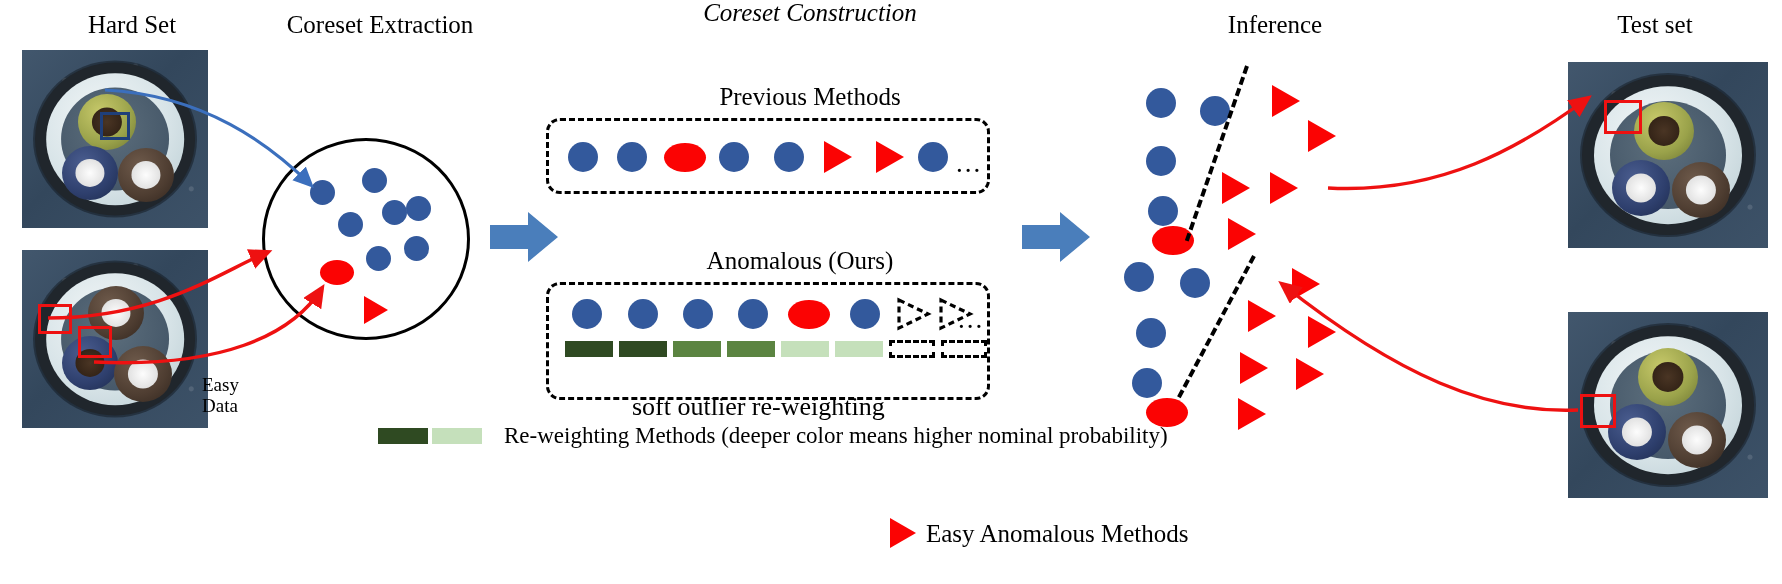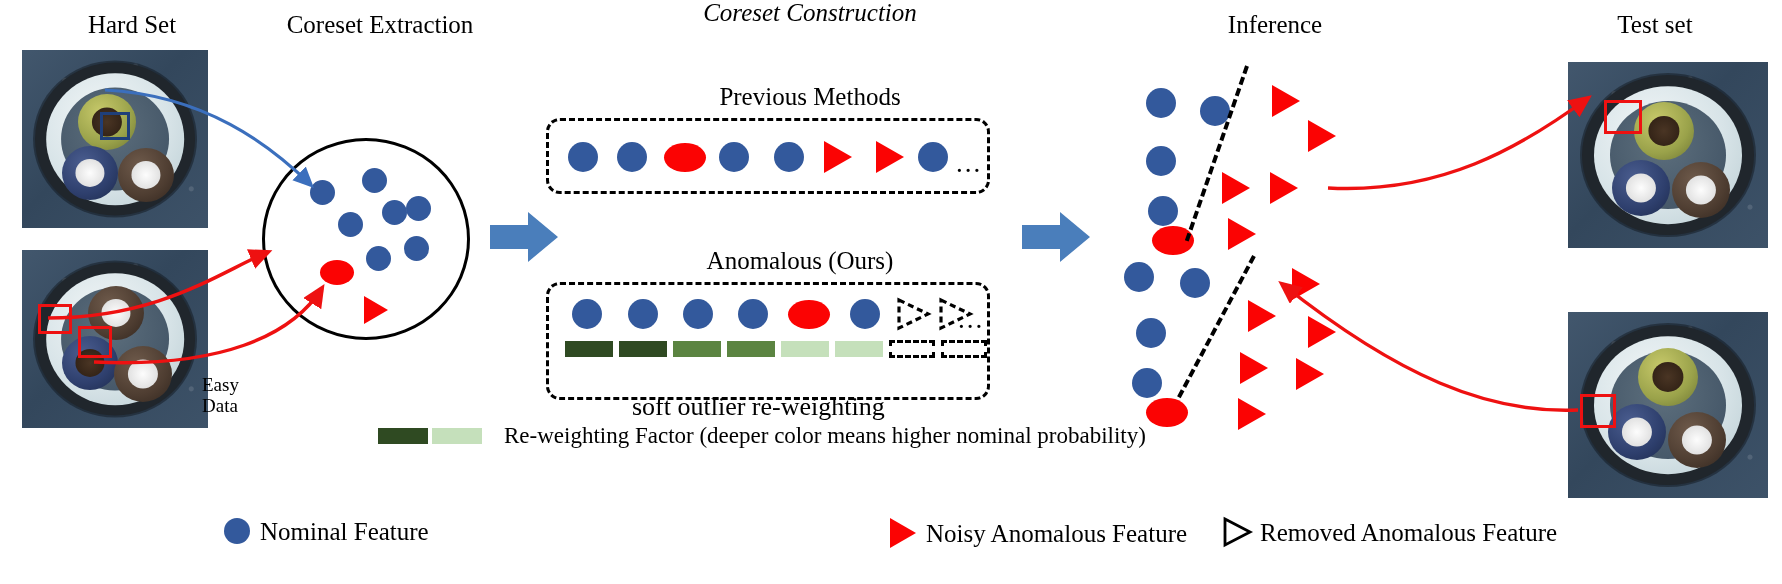--- a/index.html
+++ b/index.html
@@ -318,21 +318,21 @@
   <div class="wbar" style="left:781px; top:341px; width:48px; height:16px; background:#c5e0bb;"></div>
   <div class="wbar" style="left:835px; top:341px; width:48px; height:16px; background:#c5e0bb;"></div>
   <div class="dash-slot" style="left:889px; top:340px; width:46px; height:18px;"></div>
   <div class="dash-slot" style="left:941px; top:340px; width:46px; height:18px;"></div>
 
   <div class="inbox-label" style="left:632px; top:359px;margin-top:33px;">soft outlier re-weighting</div>
 
   <div class="legend-row" style="left:378px; top:424px;">
     <div class="sw-dark" style="width:50px; height:16px;"></div>
     <div class="sw-light" style="width:50px; height:16px; margin-left:4px;"></div>
-    <div class="rw-legend-text" style="margin-left:22px;">Re-weighting Factor (deeper color means higher nominal probability)</div>
+    <div class="rw-legend-text" style="margin-left:22px;">Re-weighting Methods (deeper color means higher nominal probability)</div>
   </div>
 
   <svg class="block-arrow" style="left:1022px; top:212px; width:70px; height:50px;">
     <polygon points="0,13 38,13 38,0 68,25 38,50 38,37 0,37" fill="#4a7ebb"></polygon>
   </svg>
 
   <div class="dot" style="left:1146px; top:88px; width:30px; height:30px;"></div>
   <div class="dot" style="left:1200px; top:96px; width:30px; height:30px;"></div>
   <div class="dot" style="left:1146px; top:146px; width:30px; height:30px;"></div>
   <div class="dot" style="left:1148px; top:196px; width:30px; height:30px;"></div>
@@ -404,31 +404,21 @@
         <polygon points="0,0 6.8,3.1 0,6.2" fill="#ee1111"></polygon>
       </marker>
     </defs>
     <path d="M 78 110 C 190 116, 270 70, 338 20" stroke="#ee1111" stroke-width="3.4" fill="none" marker-end="url(#headRed2)"></path>
   </svg>
 
   <svg class="abs" style="left:1262px; top:258px; width:340px; height:160px;">
     <path d="M 316 152 C 226 156, 136 118, 20 26" stroke="#ee1111" stroke-width="3.4" fill="none" marker-end="url(#headRed3)"></path>
   </svg>
 
-  <div class="legend-row" style="left:224px; top:518px;">
-    <div class="dot" style="position:relative; width:26px; height:26px;"></div>
-    <div class="legend-text" style="margin-left:10px;">Nominal Feature</div>
-  </div>
 
 
   <div class="legend-row" style="left:890px; top:518px;">
     <div class="tri-red" style="position:relative; border-width:15px 0 15px 26px;"></div>
-    <div class="legend-text" style="margin-left:10px;">Noisy Anomalous Feature</div>
-  </div>
-
-  <div class="legend-row" style="left:1222px; top:516px;">
-    <svg style="width:30px; height:32px;">
-      <polygon points="3,3 28,16 3,29" fill="#ffffff" stroke="#000000" stroke-width="2.8" stroke-linejoin="miter"></polygon>
-    </svg>
-    <div class="legend-text" style="margin-left:8px;">Removed Anomalous Feature</div>
-  </div>
+    <div class="legend-text" style="margin-left:10px;">Easy Anomalous Methods</div>
+  </div>
+
 
 </div>
 
 </body></html>

